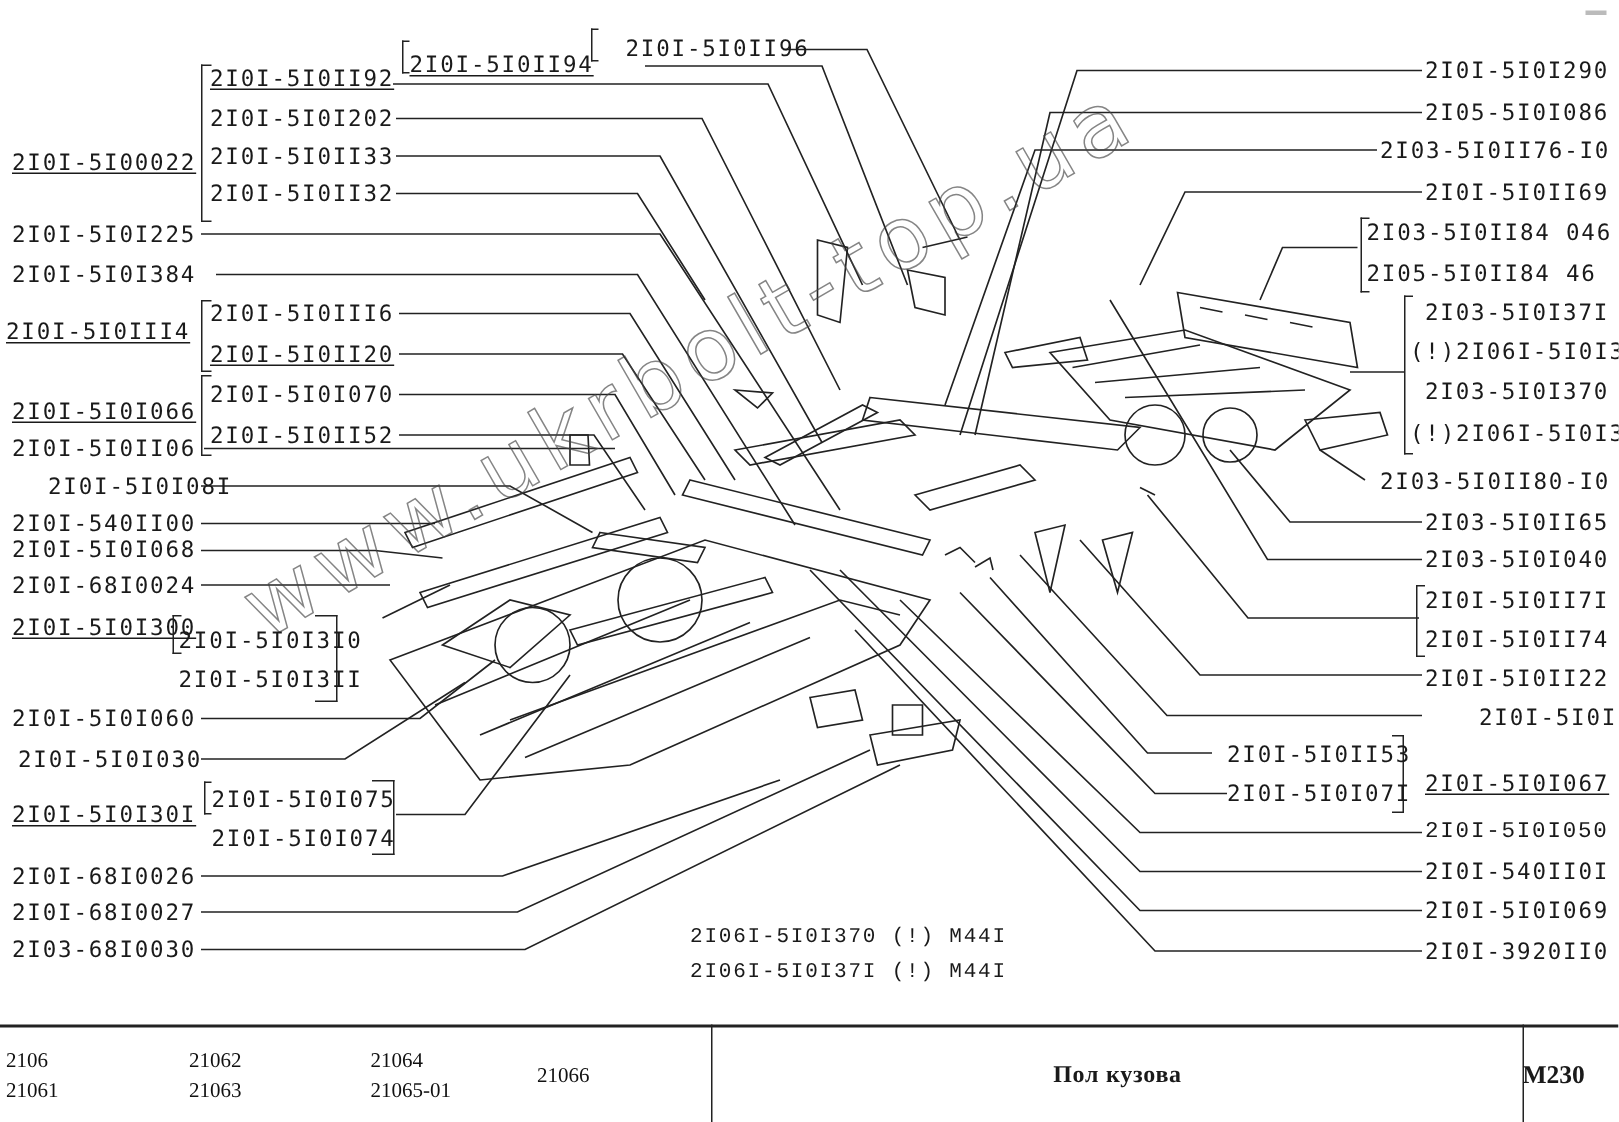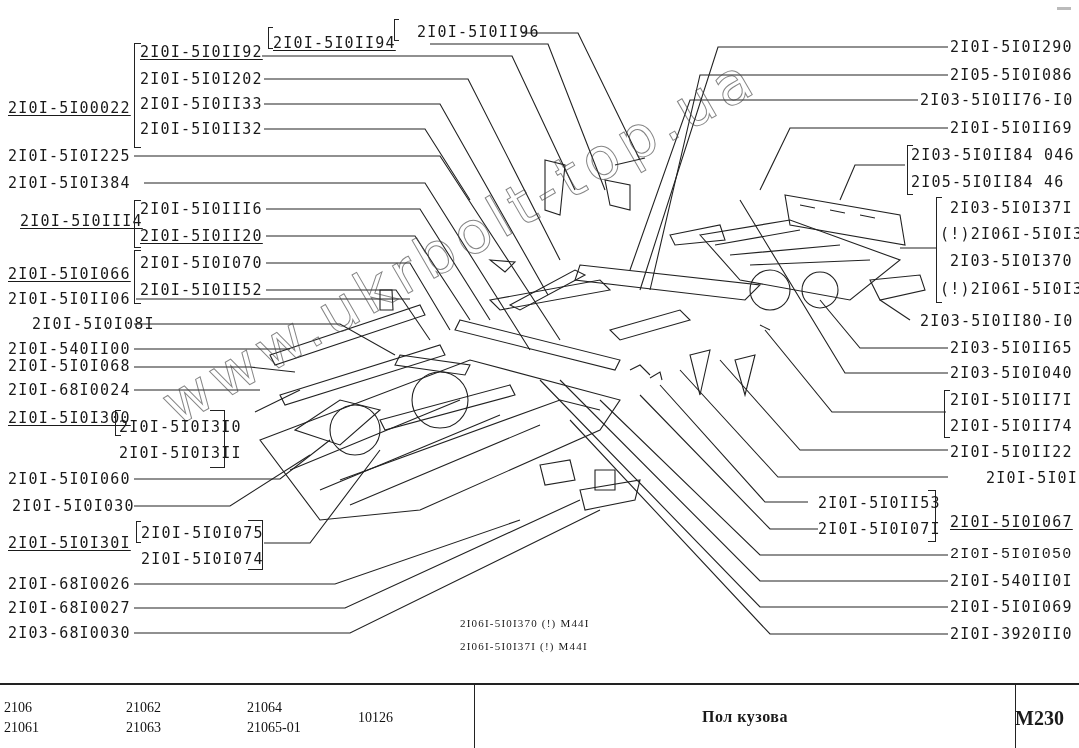--- a/index.html
+++ b/index.html
@@ -6,22 +6,22 @@
   body { width: 1079px; height: 748px; position: relative; overflow: hidden; font-family: "DejaVu Sans Mono", monospace; color: #1a1a1a; }
   .lbl { position: absolute; font-family: "DejaVu Sans Mono", monospace; font-size: 15px; letter-spacing: 1.2px; line-height: 18px; white-space: nowrap; color: #1a1a1a; }
   .lbl.u { text-decoration: underline; text-underline-offset: 2px; }
   .brk { position: absolute; border: 1px solid #222; border-right: none; }
   .brkR { position: absolute; border: 1px solid #222; border-left: none; }
   svg#drawing { position: absolute; left: 0; top: 0; }
   .footer { position: absolute; left: 0; top: 683px; width: 1079px; height: 65px; border-top: 2px solid #222; }
   .fcell { position: absolute; font-family: "Liberation Serif", serif; font-size: 14px; color: #111; }
   .vsep { position: absolute; top: 683px; width: 1px; height: 65px; background: #222; }
   .title { position: absolute; left: 475px; width: 540px; top: 708px; text-align: center; font-family: "Liberation Serif", serif; font-weight: bold; font-size: 16px; letter-spacing: 0.5px; }
-  .code { position: absolute; left: 1015px; width: 44px; top: 707px; font-family: "Liberation Serif", serif; font-weight: bold; font-size: 20px; }
-  .note { position: absolute; font-family: Liberation Serif, serif; font-size: 11px; letter-spacing: 1.2px; }
+  .code { position: absolute; left: 1015px; width: 44px; top: 707px; font-family: "Liberation Serif", serif; font-weight: bold; font-size: 17px; }
+  .note { position: absolute; font-family: Liberation Mono, monospace; font-size: 14px; letter-spacing: 1.2px; }
   .corner-mark { position: absolute; left: 1057px; top: 7px; width: 14px; height: 3px; }
 </style>
 </head>
 <body>
 
 <svg id="drawing" width="1079" height="683" viewBox="0 0 1079 683">
   <g fill="none" stroke="#222" stroke-width="1.1">
 
     <path d="M522 33 L578 33 L640 160"></path>
     <path d="M430 44 L548 44 L605 190"></path>
@@ -121,21 +121,21 @@
 <div class="lbl u" style="left:140px;top:43px;">2I0I-5I0II92</div>
 <div class="brk" style="left:268px;top:27px;width:4px;height:20px;"></div>
 <div class="lbl u" style="left:273px;top:34px;">2I0I-5I0II94</div>
 <div class="brk" style="left:394px;top:19px;width:4px;height:20px;"></div>
 <div class="lbl" style="left:398px;top:23px;margin-left:19px;">2I0I-5I0II96</div>
 <div class="lbl" style="left:140px;top:70px;">2I0I-5I0I202</div>
 <div class="lbl" style="left:140px;top:95px;">2I0I-5I0II33</div>
 <div class="lbl" style="left:140px;top:120px;">2I0I-5I0II32</div>
 <div class="lbl" style="left:8px;top:147px;">2I0I-5I0I225</div>
 <div class="lbl" style="left:8px;top:174px;">2I0I-5I0I384</div>
-<div class="lbl u" style="left:20px;top:212px;">2I0I-5I0III4</div>
+<div class="lbl u" style="left:4px;top:212px;">2I0I-5I0III4</div>
 <div class="brk" style="left:134px;top:200px;width:6px;height:46px;"></div>
 <div class="lbl" style="left:140px;top:200px;">2I0I-5I0III6</div>
 <div class="lbl u" style="left:140px;top:227px;">2I0I-5I0II20</div>
 <div class="lbl u" style="left:8px;top:265px;">2I0I-5I0I066</div>
 <div class="brk" style="left:134px;top:250px;width:6px;height:52px;"></div>
 <div class="lbl" style="left:140px;top:254px;">2I0I-5I0I070</div>
 <div class="lbl" style="left:140px;top:281px;">2I0I-5I0II52</div>
 <div class="lbl" style="left:8px;top:290px;">2I0I-5I0II06</div>
 <div class="lbl" style="left:8px;top:315px;margin-left:24px;">2I0I-5I0I08I</div>
 <div class="lbl" style="left:8px;top:340px;">2I0I-540II00</div>
@@ -192,16 +192,16 @@
 <div class="footer"></div>
 <div class="vsep" style="left:474px;"></div>
 <div class="vsep" style="left:1015px;"></div>
 
 <div class="fcell" style="left:4px;top:700px;">2106</div>
 <div class="fcell" style="left:4px;top:720px;">21061</div>
 <div class="fcell" style="left:126px;top:700px;">21062</div>
 <div class="fcell" style="left:126px;top:720px;">21063</div>
 <div class="fcell" style="left:247px;top:700px;">21064</div>
 <div class="fcell" style="left:247px;top:720px;">21065-01</div>
-<div class="fcell" style="left:358px;top:710px;">10126</div>
+<div class="fcell" style="left:358px;top:710px;">21066</div>
 
 <div class="title">Пол кузова</div>
 <div class="code">M230</div>
 
 </body></html>

